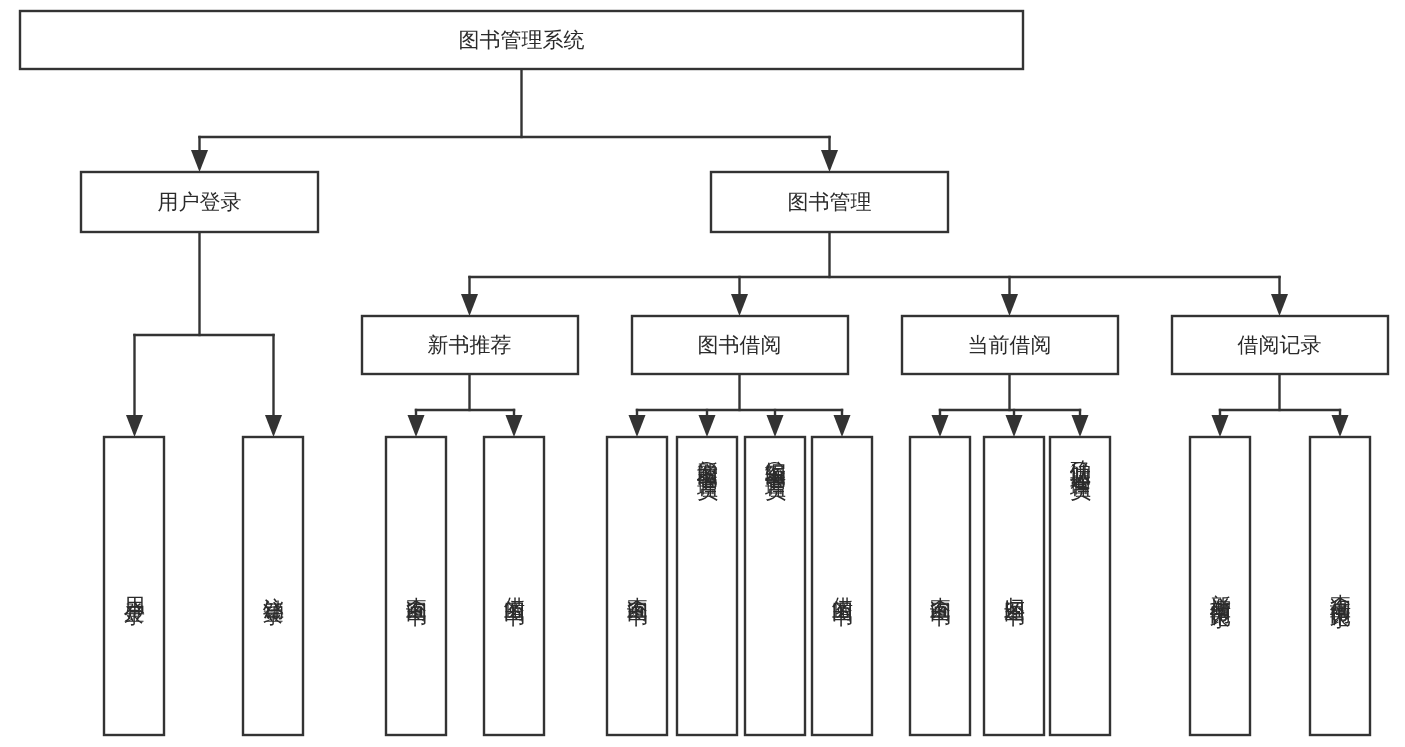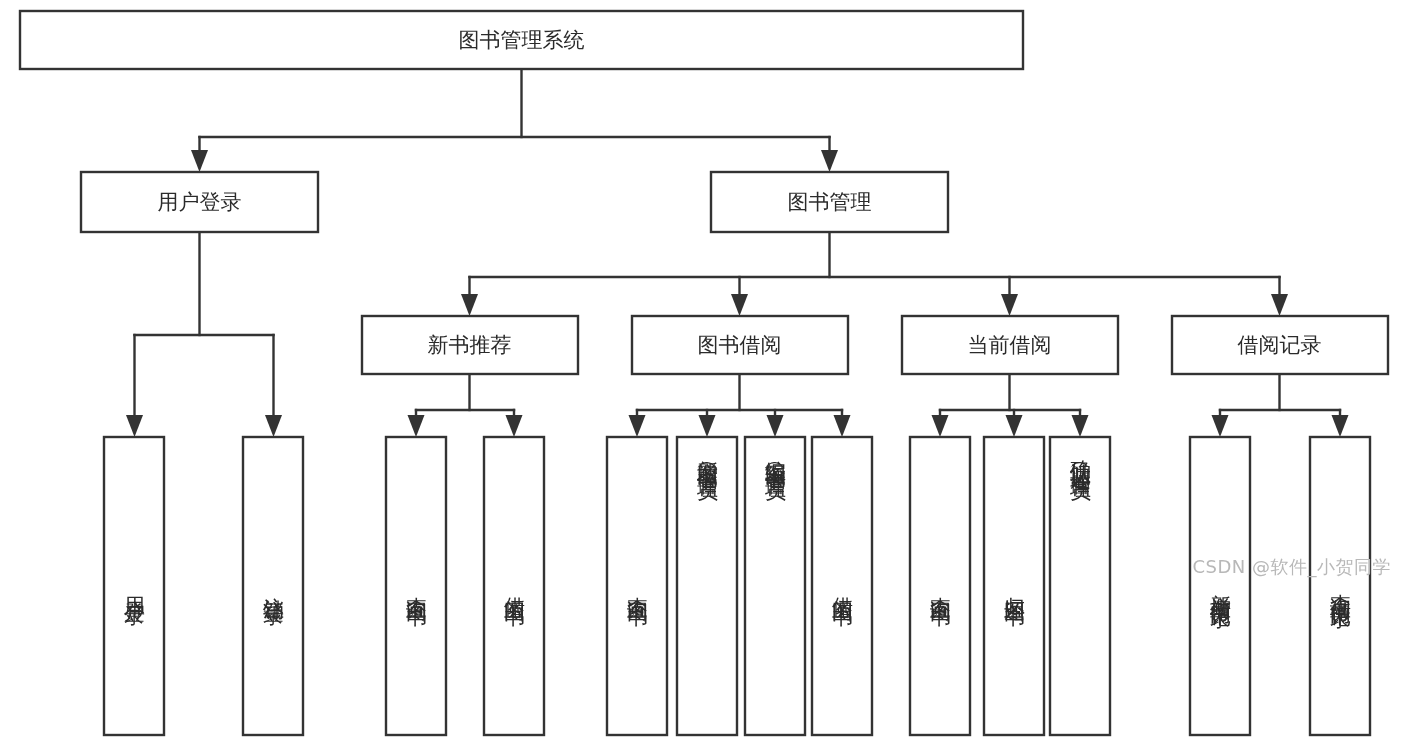--- a/index.html
+++ b/index.html
@@ -242,15 +242,14 @@
   <div class="leaf-label-wrap" style="left:1050px; top:443px; width:60px; height:292px;">
     <span class="leaf-label">确认归还（管理员）</span>
   </div>
   <div class="leaf-label-wrap" style="left:1190px; top:437px; width:60px; height:298px; align-items:center;">
     <span class="leaf-label">新增借阅记录</span>
   </div>
   <div class="leaf-label-wrap" style="left:1310px; top:437px; width:60px; height:298px; align-items:center;">
     <span class="leaf-label">查询借阅记录</span>
   </div>
 
-  <div class="watermark">CSDN @软件_小贺同学</div>
 
 </div>
 
 </body></html>

